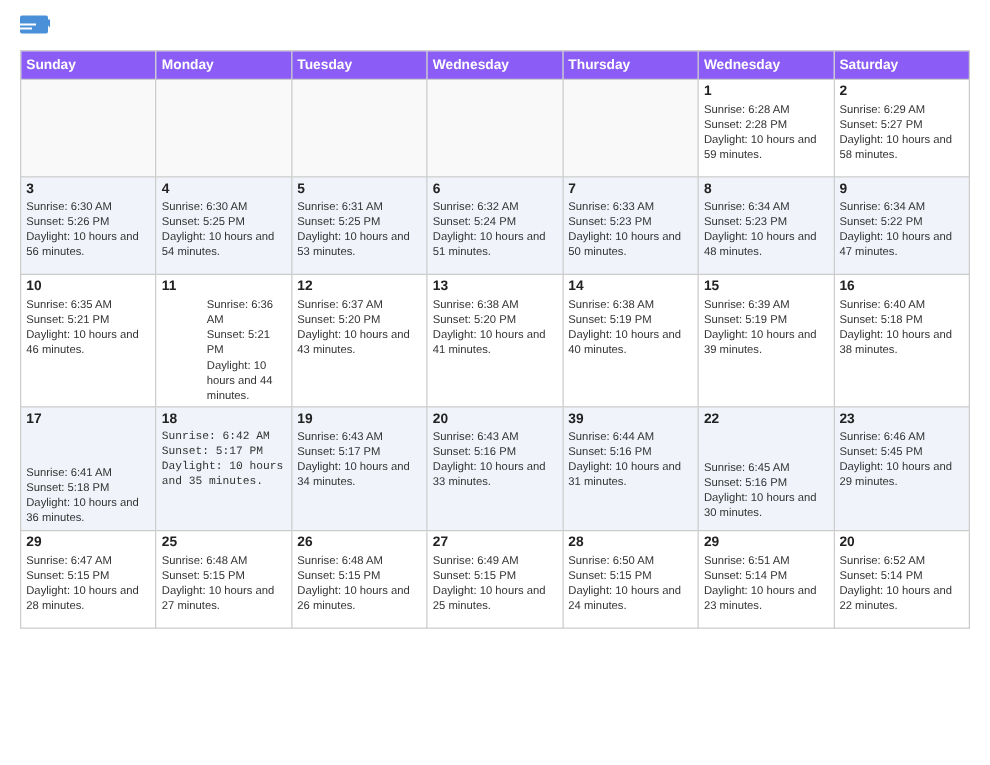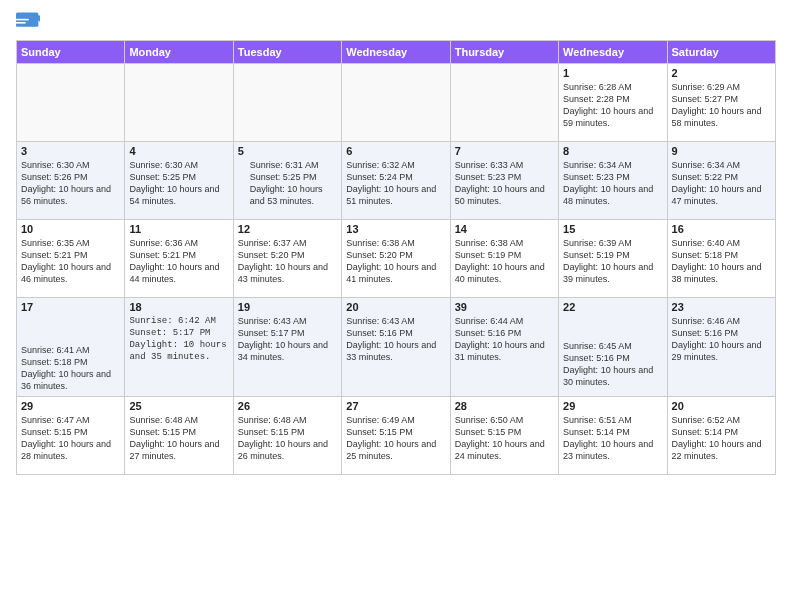--- a/index.html
+++ b/index.html
@@ -153,21 +153,21 @@
 Daylight: 10 hours and 56 minutes.</div>
           </td>
           <td>
             <div class="day-num">4</div>
             <div class="day-info" style="white-space: pre-line;">Sunrise: 6:30 AM
 Sunset: 5:25 PM
 Daylight: 10 hours and 54 minutes.</div>
           </td>
           <td>
             <div class="day-num">5</div>
-            <div class="day-info" style="white-space: pre-line; margin-left: 12px;">Sunrise: 6:31 AM
+            <div class="day-info" style="white-space: pre-line;">Sunrise: 6:31 AM
 Sunset: 5:25 PM
 Daylight: 10 hours and 53 minutes.</div>
           </td>
           <td>
             <div class="day-num">6</div>
             <div class="day-info" style="white-space: pre-line;">Sunrise: 6:32 AM
 Sunset: 5:24 PM
 Daylight: 10 hours and 51 minutes.</div>
           </td>
           <td>
@@ -191,21 +191,21 @@
         </tr>
         <tr>
           <td>
             <div class="day-num">10</div>
             <div class="day-info" style="white-space: pre-line;">Sunrise: 6:35 AM
 Sunset: 5:21 PM
 Daylight: 10 hours and 46 minutes.</div>
           </td>
           <td>
             <div class="day-num">11</div>
-            <div class="day-info" style="white-space: pre-line;">Sunrise: 6:36 AM
+            <div class="day-info" style="white-space: pre-line; margin-left: 36px;">Sunrise: 6:36 AM
 Sunset: 5:21 PM
 Daylight: 10 hours and 44 minutes.</div>
           </td>
           <td>
             <div class="day-num">12</div>
             <div class="day-info" style="white-space: pre-line;">Sunrise: 6:37 AM
 Sunset: 5:20 PM
 Daylight: 10 hours and 43 minutes.</div>
           </td>
           <td>
@@ -266,21 +266,21 @@
           </td>
           <td>
             <div class="day-num">22</div>
             <div class="day-info" style="white-space: pre-line; margin-top: 27px;">Sunrise: 6:45 AM
 Sunset: 5:16 PM
 Daylight: 10 hours and 30 minutes.</div>
           </td>
           <td>
             <div class="day-num">23</div>
             <div class="day-info" style="white-space: pre-line;">Sunrise: 6:46 AM
-Sunset: 5:16 PM
+Sunset: 5:45 PM
 Daylight: 10 hours and 29 minutes.</div>
           </td>
         </tr>
         <tr>
           <td>
             <div class="day-num">29</div>
             <div class="day-info" style="white-space: pre-line;">Sunrise: 6:47 AM
 Sunset: 5:15 PM
 Daylight: 10 hours and 28 minutes.</div>
           </td>

